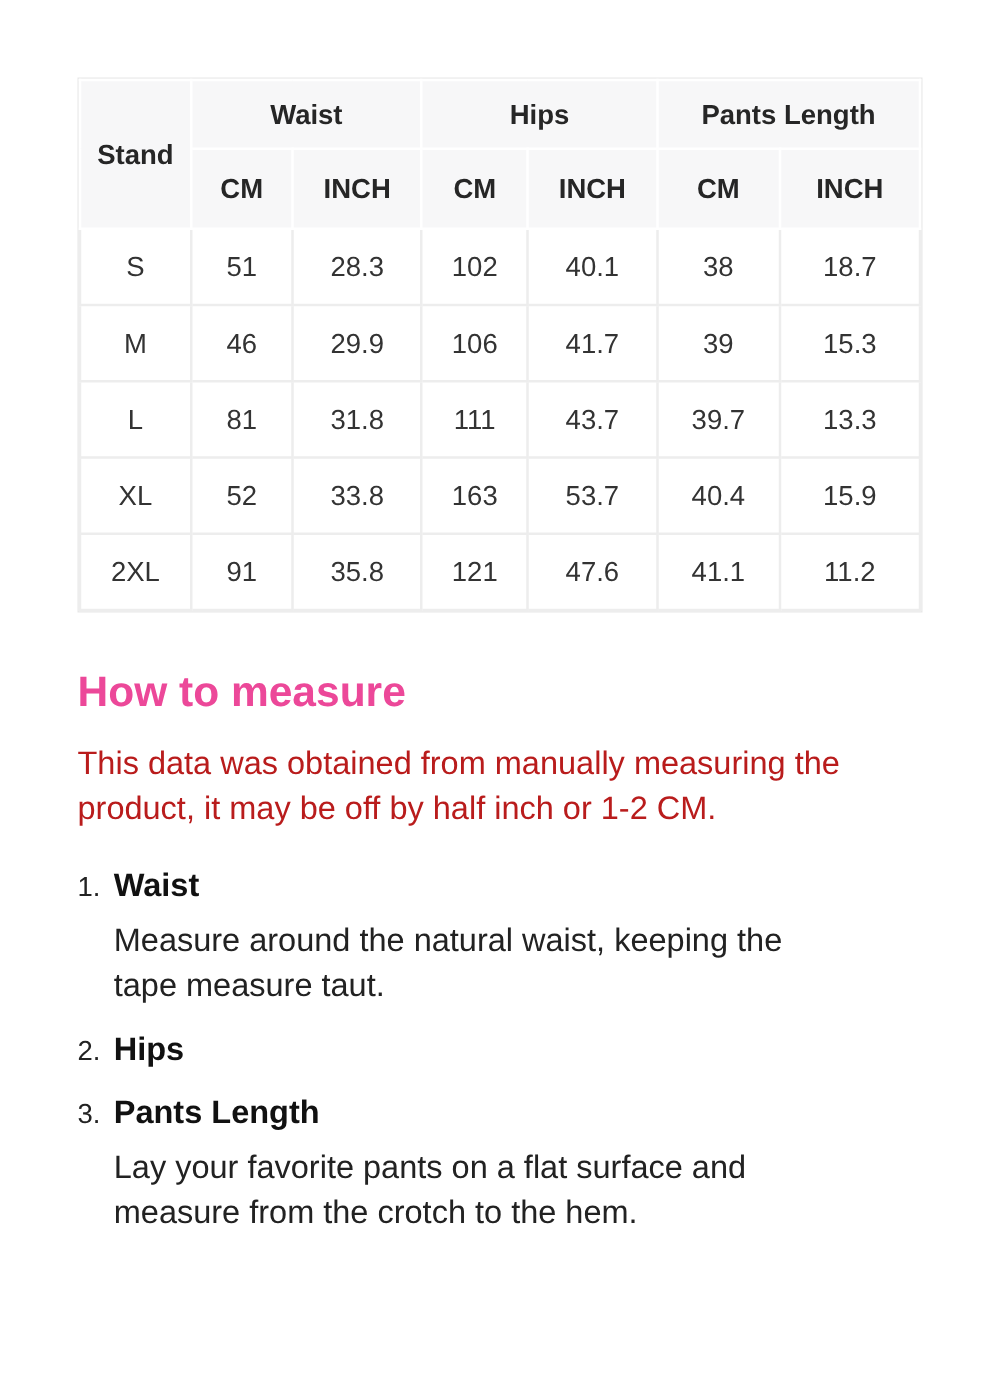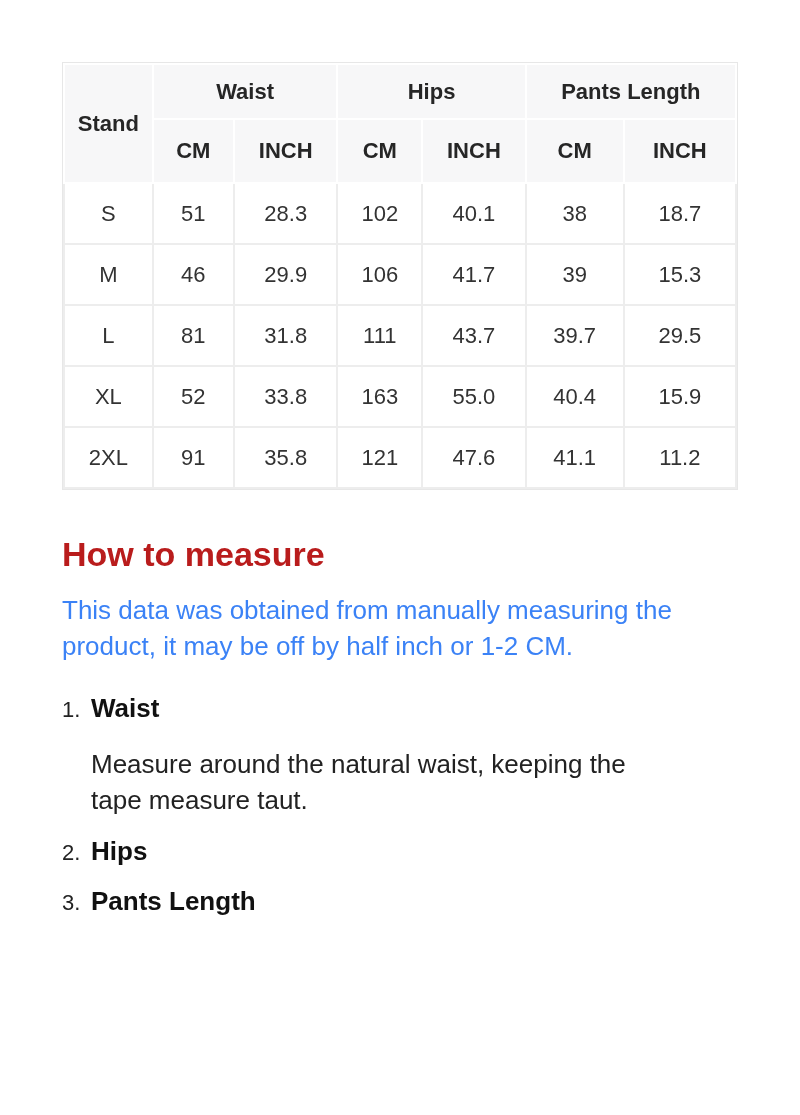--- a/index.html
+++ b/index.html
@@ -46,27 +46,27 @@
     vertical-align: middle;
     height: 59px;
     padding: 0;
   }
 
   
   .howto-title {
     font-size: 34px;
     line-height: 40px;
     font-weight: bold;
-    color: #b91c1c;
+    color: #ec4899;
     margin: 44px 0 18px 0;
   }
   .howto-intro {
     font-size: 26px;
     line-height: 36px;
-    color: #3b82f6;
+    color: #b91c1c;
     margin: 0 0 28px 0;
     white-space: pre-line;
   }
   .steps { margin: 0; padding: 0; }
   .step {
     display: flex;
     align-items: flex-start;
     margin-bottom: 17px;
   }
   .step-num {
@@ -81,21 +81,21 @@
   .step-title {
     font-size: 26px;
     line-height: 32px;
     font-weight: bold;
     color: #111111;
   }
   .step-desc {
     font-size: 26px;
     line-height: 36px;
     color: #222222;
-    margin-top: 22px;
+    margin-top: 10px;
     white-space: pre-line;
   }
 </style>
 </head>
 <body>
 
 <div class="page">
 
   <div class="table-wrap">
     <table class="size-chart">
@@ -143,28 +143,28 @@
           <td>39</td>
           <td>15.3</td>
         </tr>
         <tr>
           <td>L</td>
           <td>81</td>
           <td>31.8</td>
           <td>111</td>
           <td>43.7</td>
           <td>39.7</td>
-          <td>29.5</td>
+          <td>13.3</td>
         </tr>
         <tr>
           <td>XL</td>
           <td>52</td>
           <td>33.8</td>
           <td>163</td>
-          <td>55.0</td>
+          <td>53.7</td>
           <td>40.4</td>
           <td>15.9</td>
         </tr>
         <tr>
           <td>2XL</td>
           <td>91</td>
           <td>35.8</td>
           <td>121</td>
           <td>47.6</td>
           <td>41.1</td>
@@ -194,17 +194,19 @@
       <span class="step-num">2.</span>
       <div class="step-body">
         <div class="step-title">Hips</div>
       </div>
     </div>
 
     <div class="step">
       <span class="step-num">3.</span>
       <div class="step-body">
         <div class="step-title">Pants Length</div>
+        <div class="step-desc">Lay your favorite pants on a flat surface and
+measure from the crotch to the hem.</div>
       </div>
     </div>
 
   </div>
 </div>
 
 </body></html>

